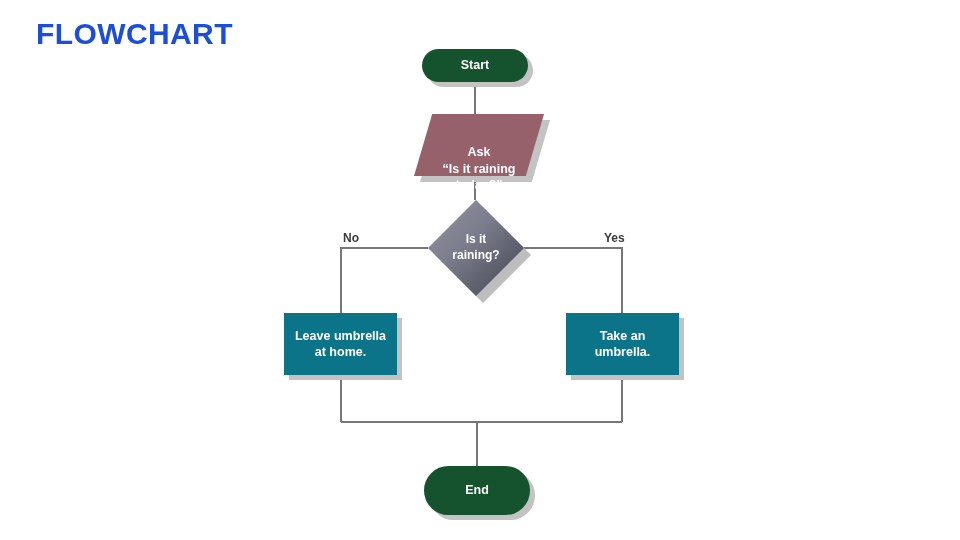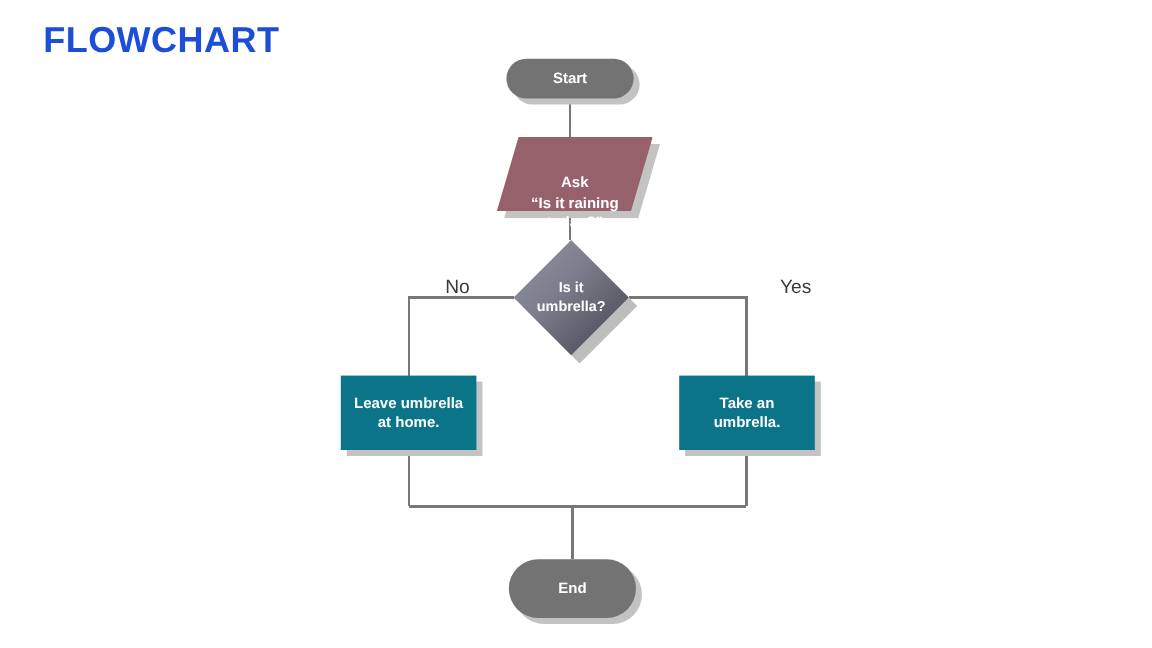--- a/index.html
+++ b/index.html
@@ -70,21 +70,21 @@
     border-radius: 999px;
     background: #c3c3c3;
   }
   .pill {
     position: absolute;
     left: 0;
     top: 0;
     width: 100%;
     height: 100%;
     border-radius: 999px;
-    background: #737373;
+    background: #14532d;
     display: flex;
     align-items: center;
     justify-content: center;
   }
   #node-start { left: 422px; top: 49px; width: 106px; height: 33px; }
   #node-end   { left: 424px; top: 466px; width: 106px; height: 49px; }
 
   
   #node-ask {
     position: absolute;
@@ -177,28 +177,27 @@
     display: flex;
     align-items: center;
     justify-content: center;
   }
   #node-no-action  { left: 284px; top: 313px; width: 113px; height: 62px; }
   #node-yes-action { left: 566px; top: 313px; width: 113px; height: 62px; }
 
   
   .branch-label {
     position: absolute;
-    font-size: 16px;
-    font-weight: normal;
+    font-size: 12px;
+    font-weight: bold;
     color: #3b3b3b;
     white-space: nowrap;
-    margin-left: 28px;
   }
   #branch-label-no  { left: 343px; top: 231px; }
-  #branch-label-yes { left: 622px; top: 231px; }
+  #branch-label-yes { left: 604px; top: 231px; }
 </style>
 </head>
 <body>
 
 <div id="slide">
 
   <div id="page-title">FLOWCHART</div>
 
   <svg id="connectors" viewBox="0 0 960 540" width="960" height="540" xmlns="http://www.w3.org/2000/svg">
     <g stroke="#777777" stroke-width="2" fill="none" shape-rendering="crispEdges">
@@ -233,21 +232,21 @@
     <div class="para-body"></div>
     <span class="node-label">Ask
 “Is it raining
 today?”</span>
   </div>
 
   <div id="node-decision">
     <div class="diamond-shadow"></div>
     <div class="diamond-body"></div>
     <span class="node-label">Is it
-umbrella?</span>
+raining?</span>
   </div>
 
   <div class="branch-label" id="branch-label-no">No</div>
   <div class="branch-label" id="branch-label-yes">Yes</div>
 
   <div class="rect-wrap" id="node-no-action">
     <div class="rect-shadow"></div>
     <div class="rect-body">
       <span class="node-label">Leave umbrella
 at home.</span>

